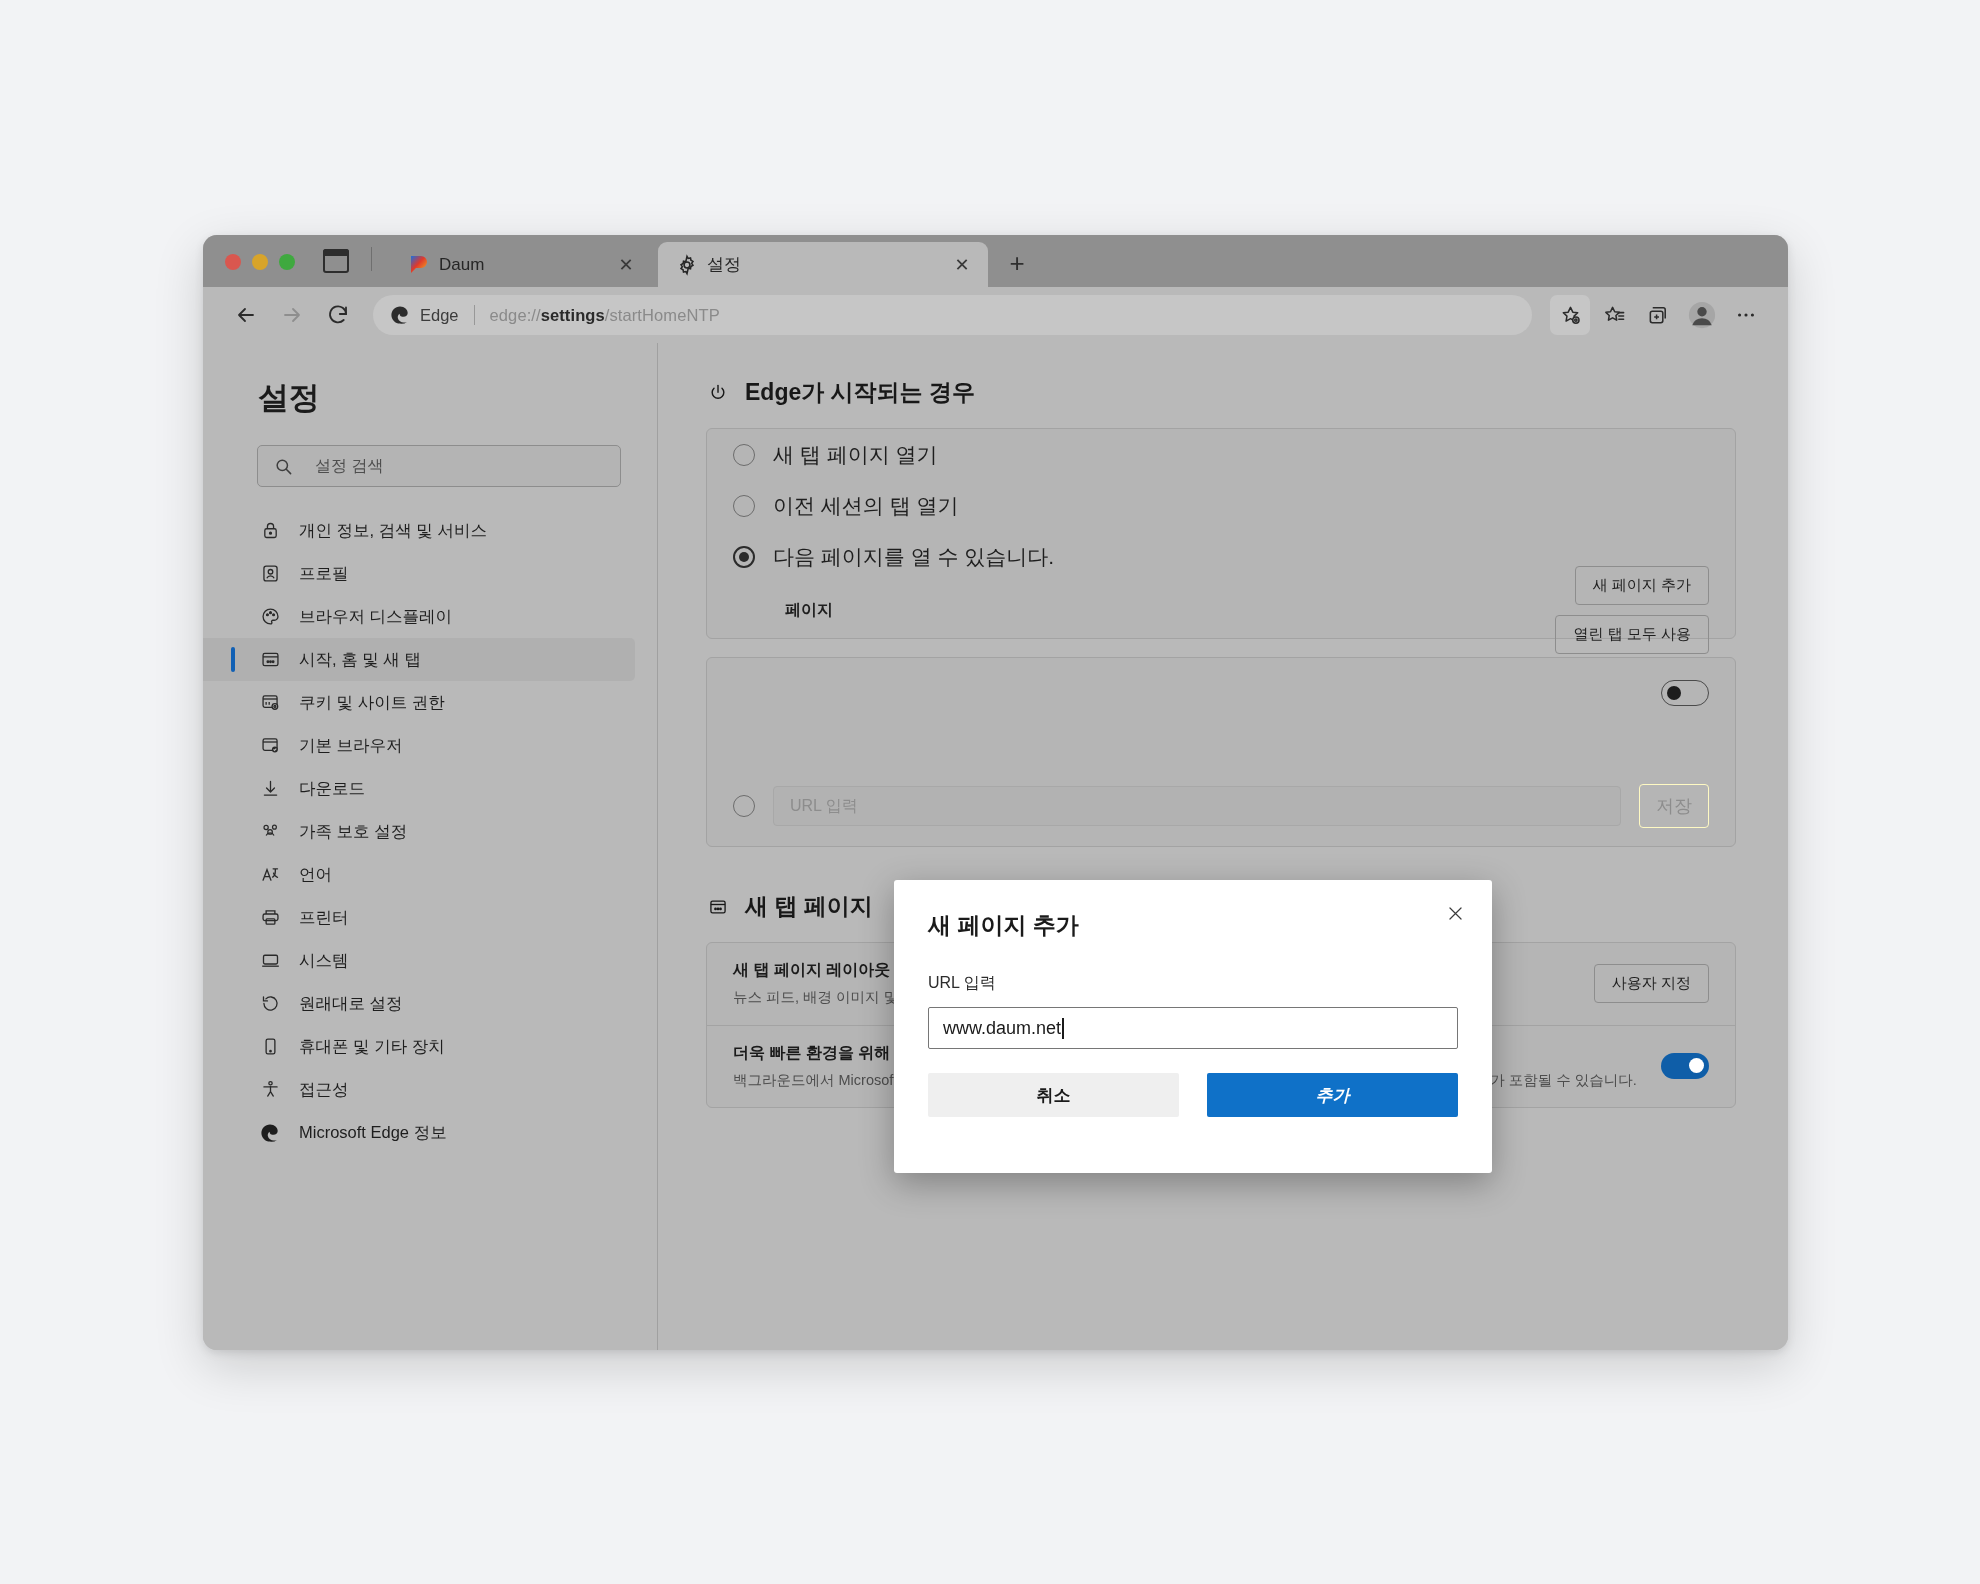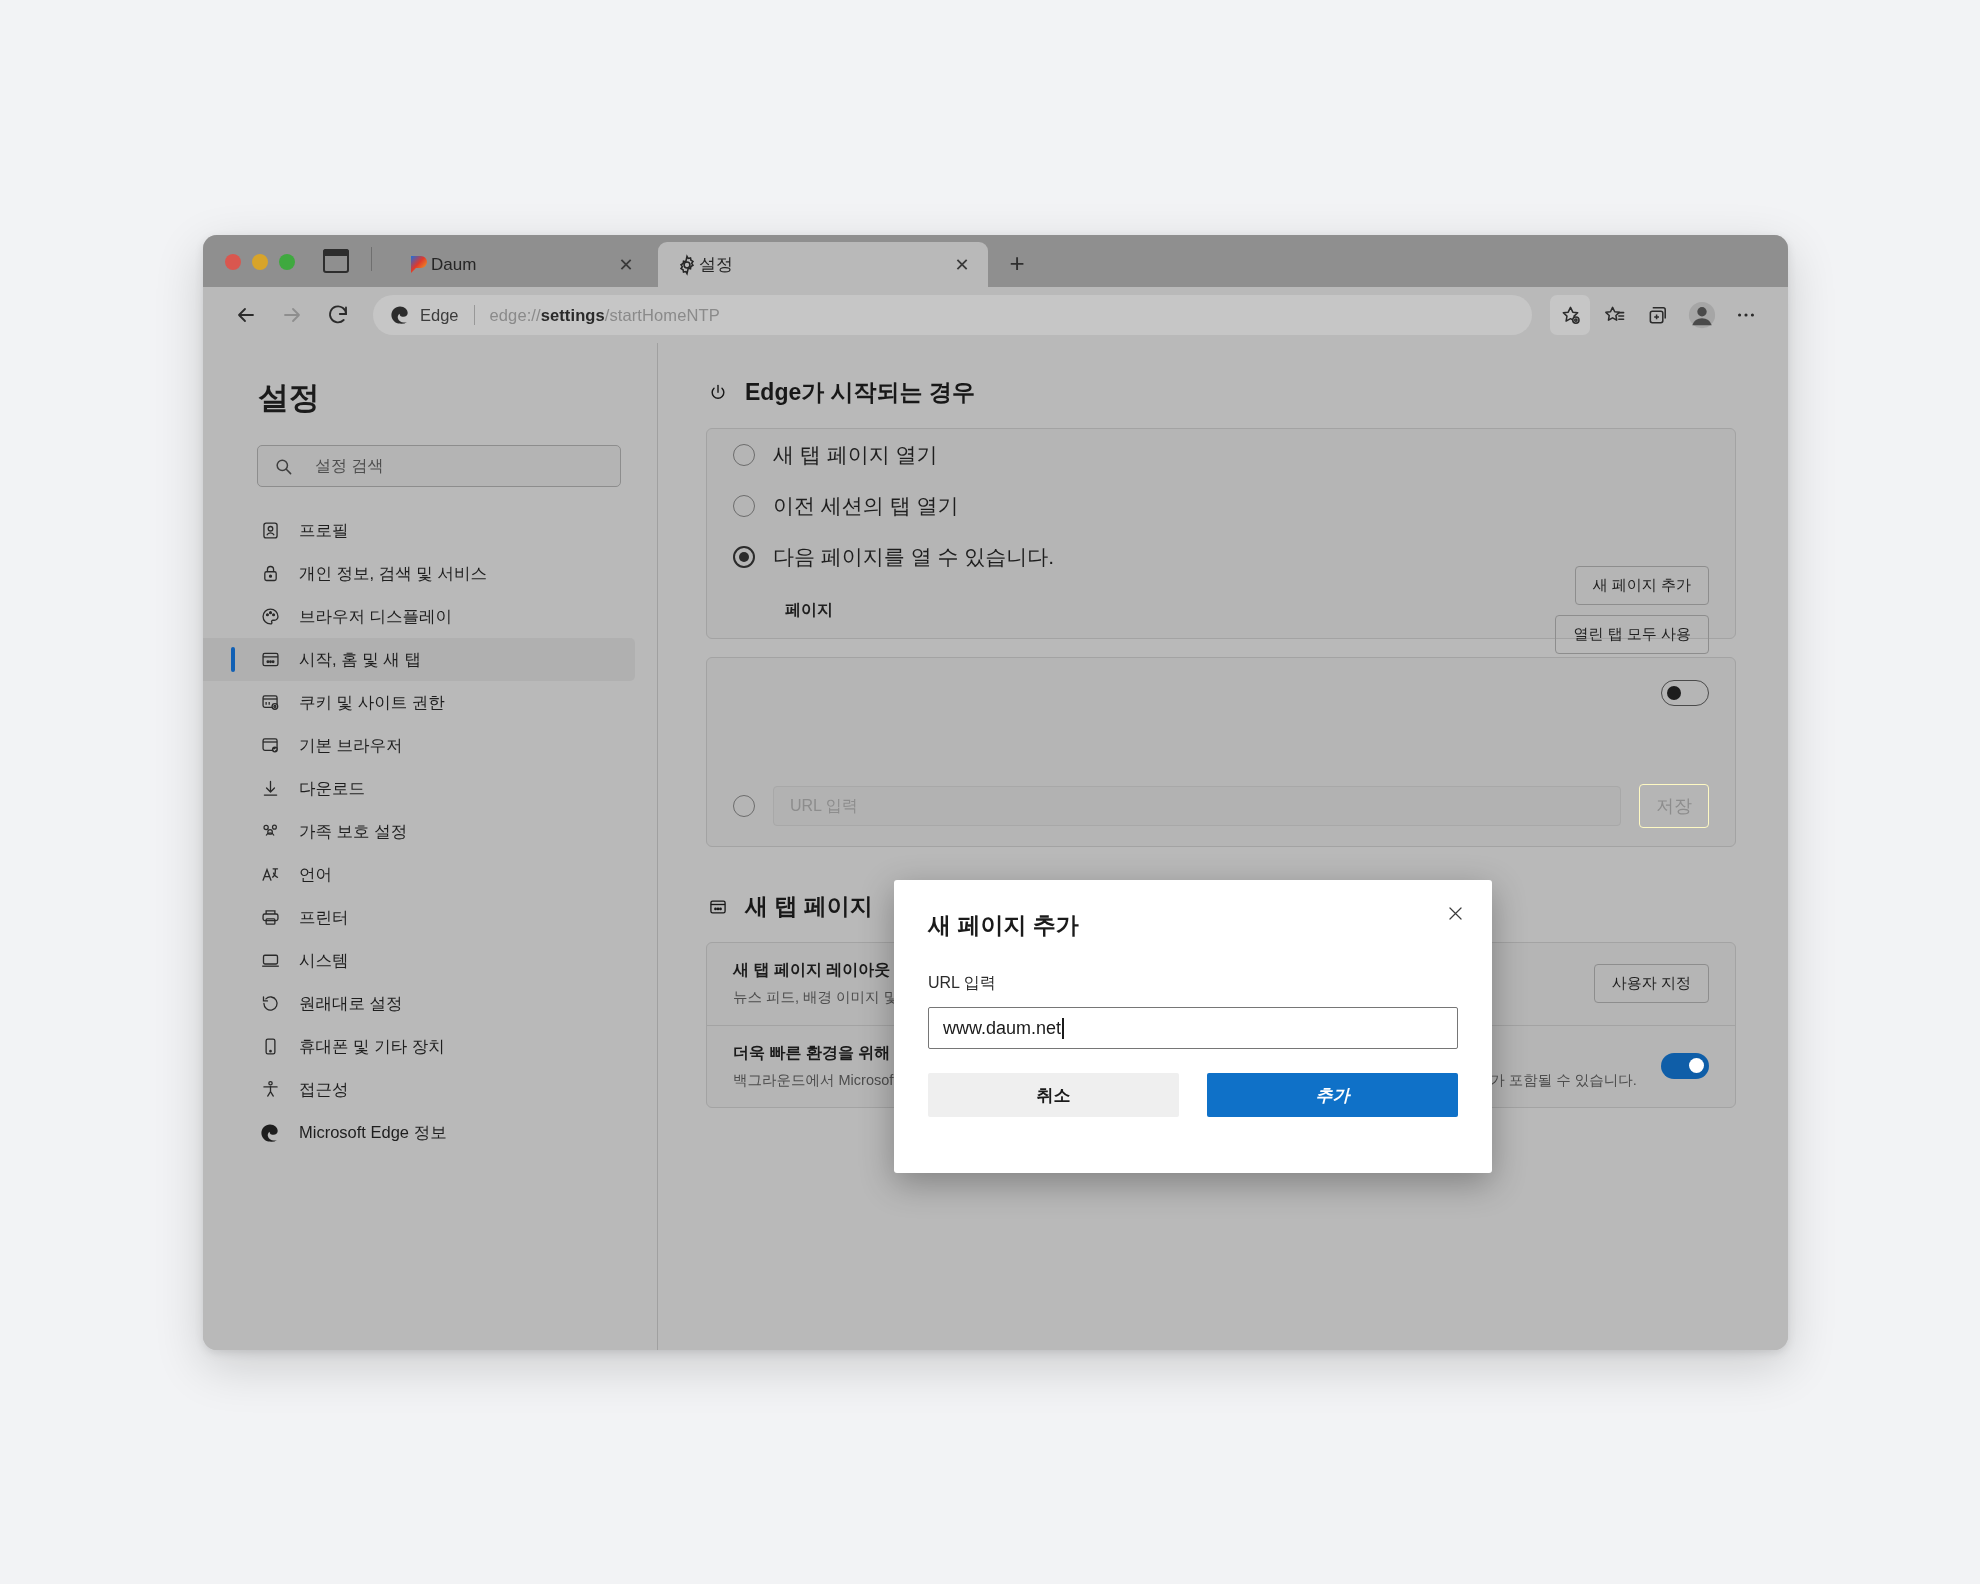--- a/index.html
+++ b/index.html
@@ -42,21 +42,21 @@
   }
   #tab-list-btn::before {
     content:""; position:absolute; left:-2.4px; right:-2.4px; top:-2.4px;
     height: 7px; background:#2d2d2d; border-radius: 3px 3px 0 0;
   }
   .vdiv { width: 1px; height: 24px; background: #6f6f6f;
           margin: 0 0 16px 22px; flex: none; }
 
   .tab {
     height: 45px; display: flex; align-items: center;
-    gap: 1px; padding: 0 14px 0 18px;
+    gap: 9px; padding: 0 14px 0 18px;
     border-radius: 9px 9px 0 0;
     font-size: 17px; color: #262626; position: relative;
   }
   .tab.inactive { width: 262px; margin-left: 18px; }
   .tab.active   { width: 330px; background: #b9b9b9; margin-left: 6px; }
   .tab .favicon { width: 22px; height: 22px; flex: none; }
   .tab .t-label { flex: 1; white-space: nowrap; overflow: hidden;
                   text-overflow: ellipsis; }
   .tab .t-close { width: 24px; height: 24px; flex: none;
                   display: flex; align-items: center; justify-content: center;
@@ -358,37 +358,37 @@
           </svg>
         </span>
         <span class="ph">설정 검색</span>
       </div>
 
       <div id="navlist">
 
         <div class="navitem">
           <span class="ni-icon">
             <svg width="21" height="21" viewBox="0 0 24 24" fill="none" stroke="#2a2a2a" stroke-width="1.5">
+              <rect x="5.5" y="10" width="13" height="10" rx="2"></rect>
+              <path d="M8.5 10V7.5a3.5 3.5 0 0 1 7 0V10"></path>
+                <circle cx="12" cy="15" r="1.1" fill="#2a2a2a"></circle>
+            </svg>
+          </span>
+          <span>개인 정보, 검색 및 서비스</span>
+        </div>
+
+        <div class="navitem">
+          <span class="ni-icon">
+            <svg width="21" height="21" viewBox="0 0 24 24" fill="none" stroke="#2a2a2a" stroke-width="1.5">
               <rect x="4.5" y="3.5" width="15" height="17" rx="2.5"></rect>
               <circle cx="12" cy="10" r="2.6"></circle>
                 <path d="M7.8 17.5a4.6 4.6 0 0 1 8.4 0"></path>
             </svg>
           </span>
           <span>프로필</span>
-        </div>
-
-        <div class="navitem">
-          <span class="ni-icon">
-            <svg width="21" height="21" viewBox="0 0 24 24" fill="none" stroke="#2a2a2a" stroke-width="1.5">
-              <rect x="5.5" y="10" width="13" height="10" rx="2"></rect>
-              <path d="M8.5 10V7.5a3.5 3.5 0 0 1 7 0V10"></path>
-                <circle cx="12" cy="15" r="1.1" fill="#2a2a2a"></circle>
-            </svg>
-          </span>
-          <span>개인 정보, 검색 및 서비스</span>
         </div>
 
         <div class="navitem">
           <span class="ni-icon">
             <svg width="21" height="21" viewBox="0 0 24 24" fill="none" stroke="#2a2a2a" stroke-width="1.5">
               <path d="M12 3.5a8.5 8.5 0 1 0 0 17c1.4 0 2-1 1.4-2-.6-1.1.2-2.2 1.5-2.2h1.5A4.1 4.1 0 0 0 20.5 12 8.5 8.5 0 0 0 12 3.5z"></path>
               <circle cx="8.5" cy="10" r="1" fill="#2a2a2a"></circle>
                 <circle cx="12" cy="7.6" r="1" fill="#2a2a2a"></circle>
                 <circle cx="15.5" cy="10" r="1" fill="#2a2a2a"></circle>
             </svg>

